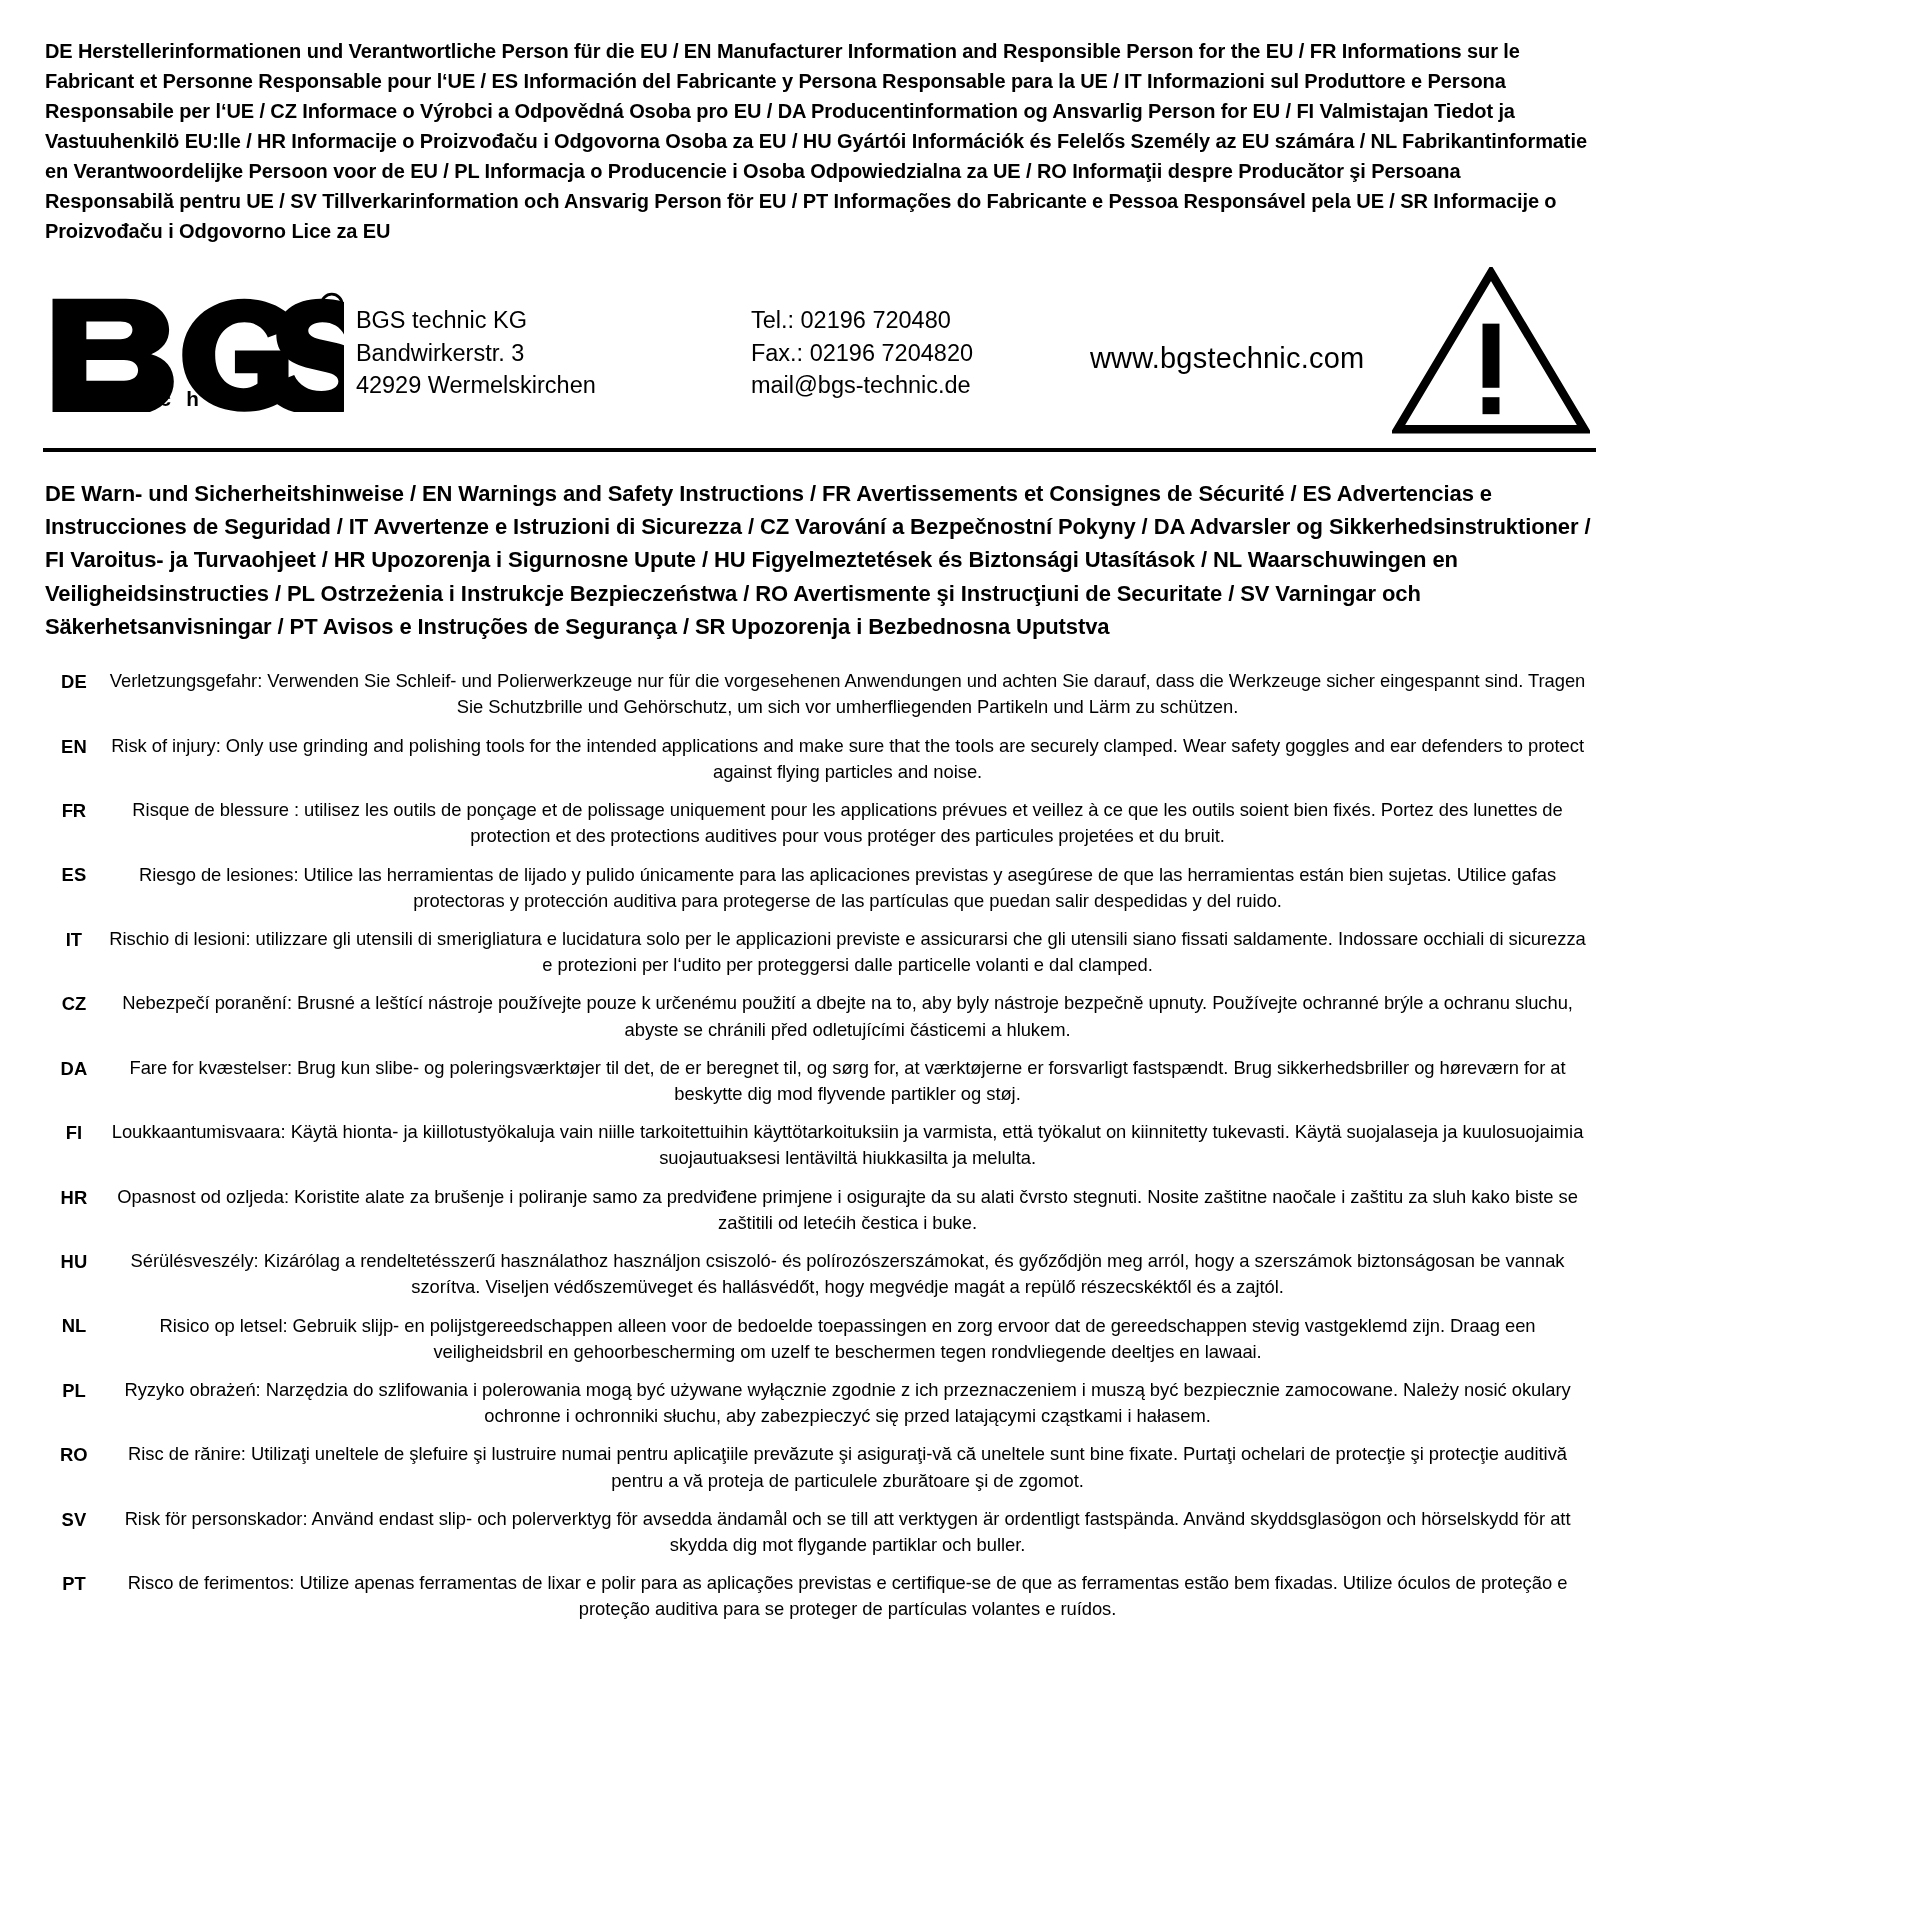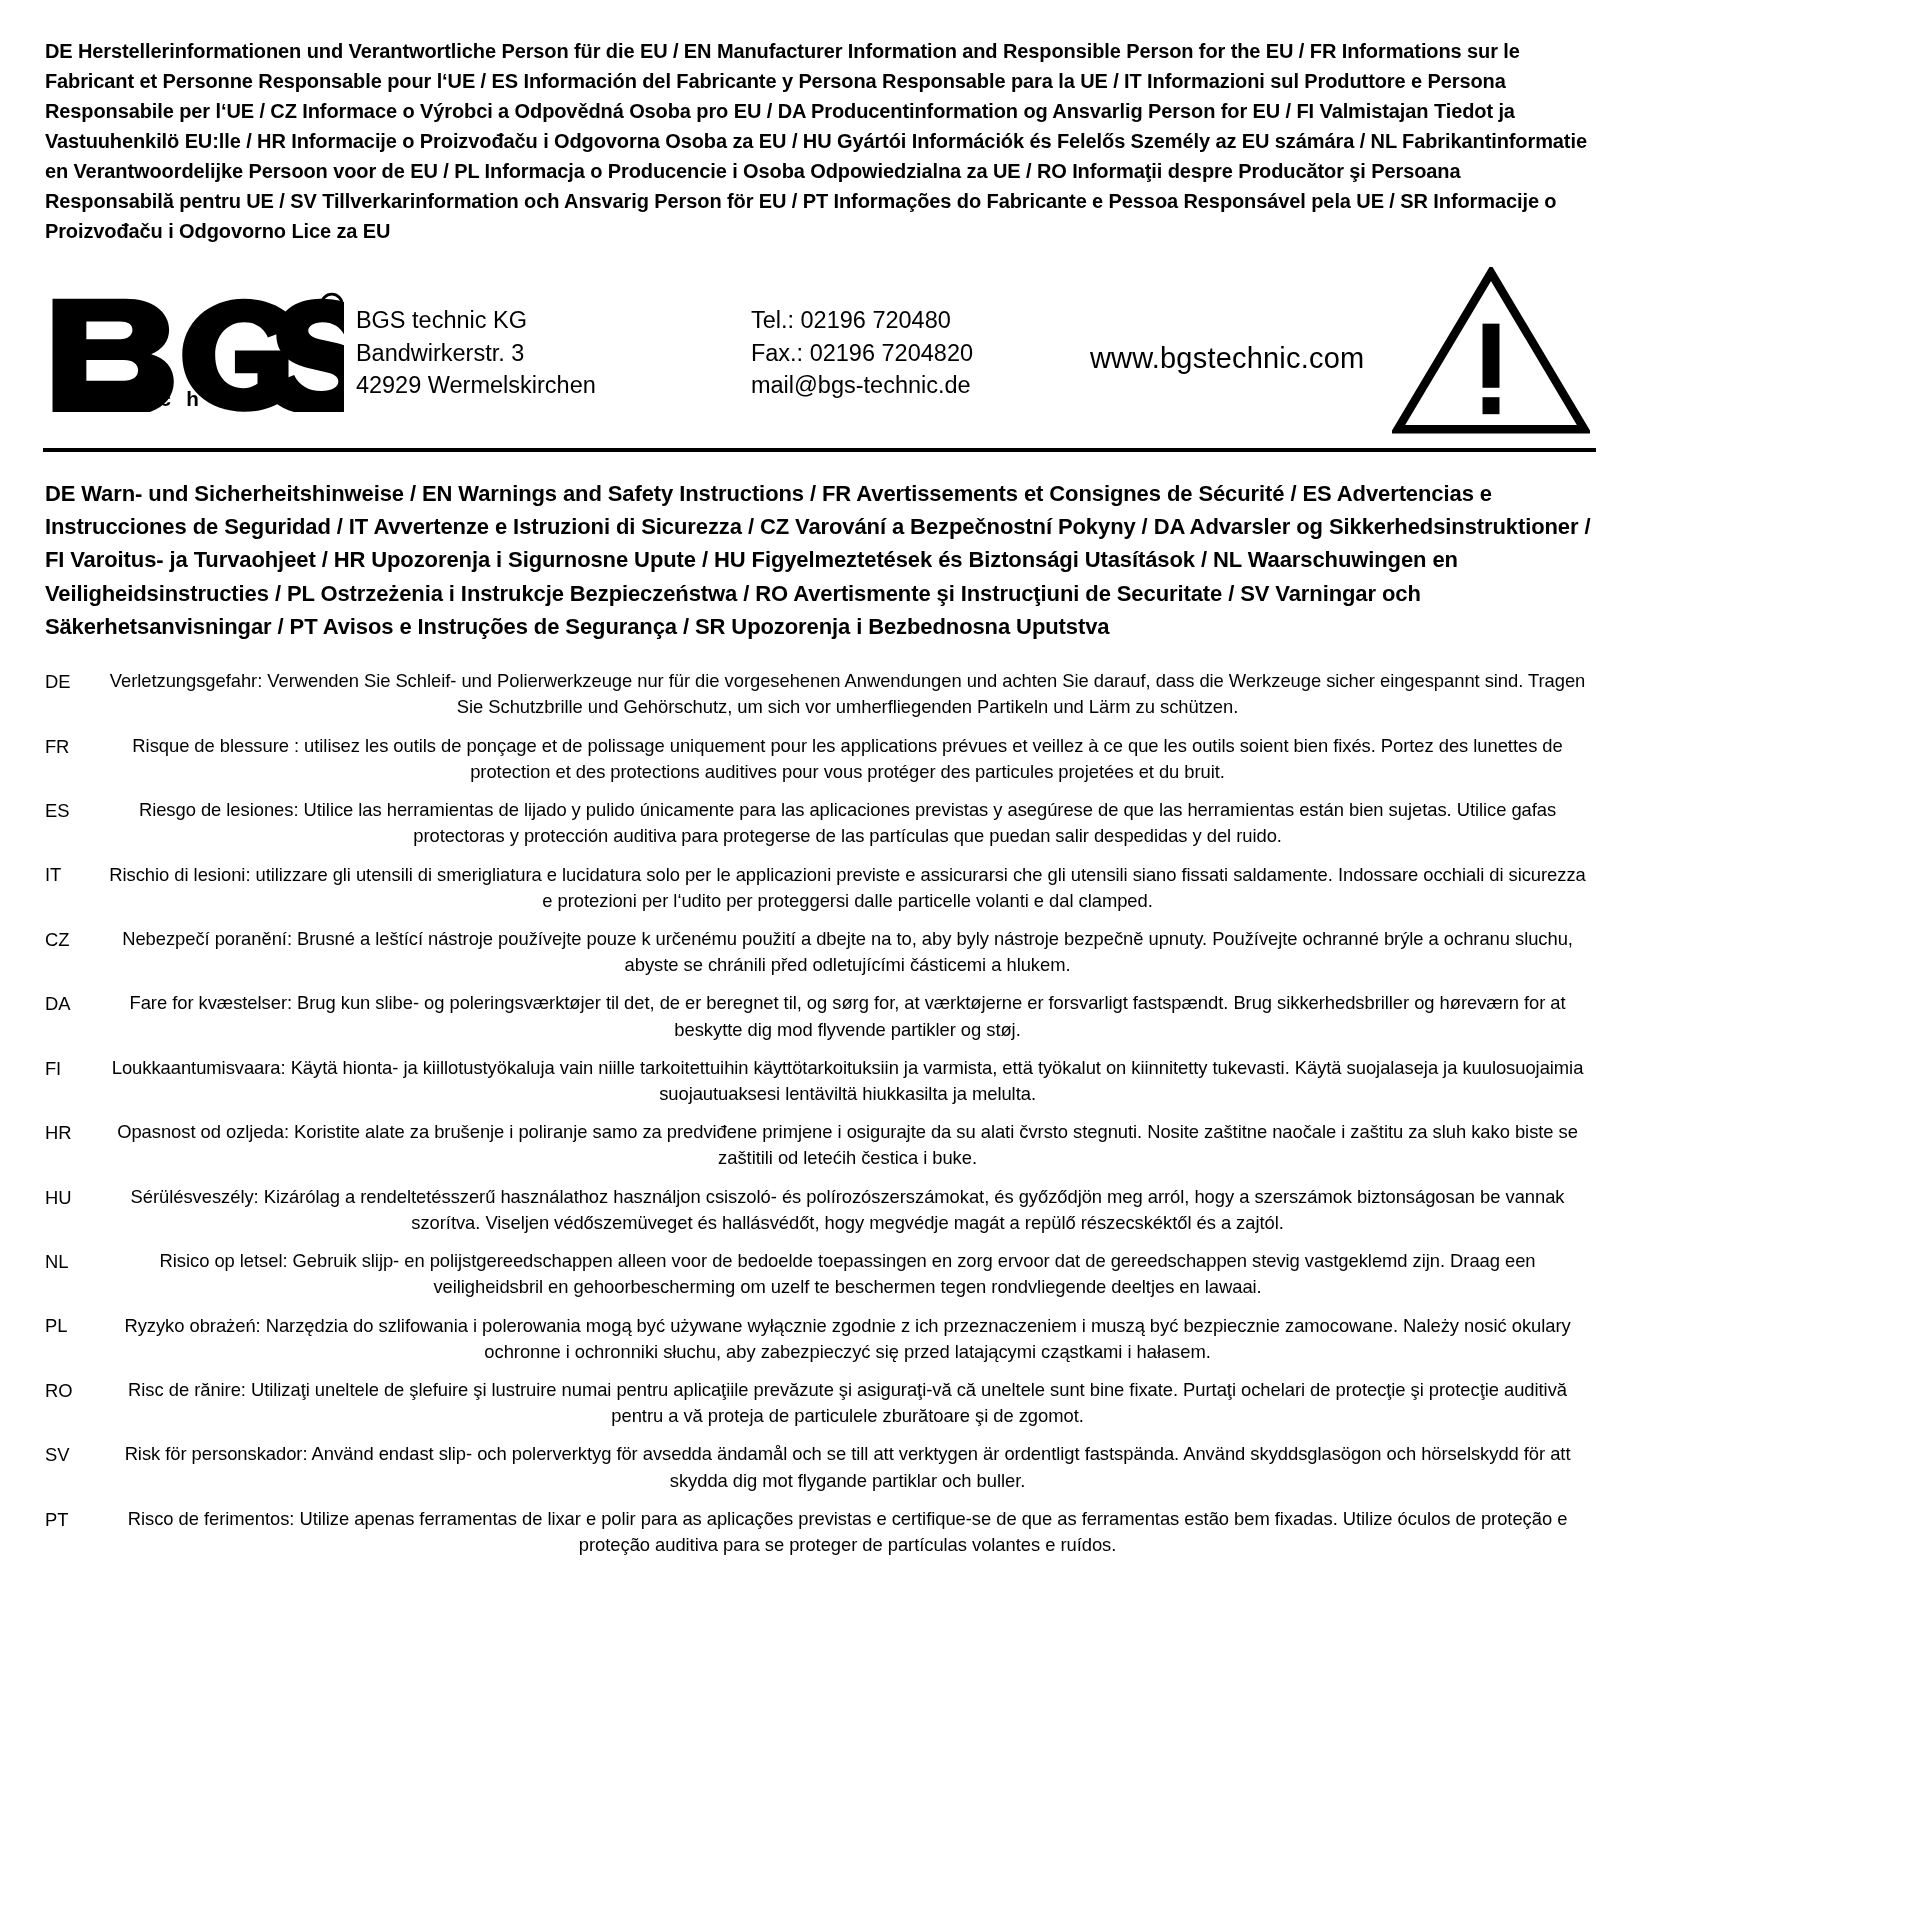--- a/index.html
+++ b/index.html
@@ -97,23 +97,24 @@
     padding: 0 3.8px 0 1.9px;
   }
   .lang-row {
     display: flex;
     align-items: flex-start;
     margin-bottom: 12.2px;
   }
   .lang-code {
     flex: 0 0 58px;
     font-size: 18.4px;
-    font-weight: normal;
+    font-weight: bold;
     line-height: 1.42;
     padding-top: 0.9px;
+    text-align: center;
   }
   .lang-text {
     flex: 1 1 auto;
     font-size: 18.4px;
     line-height: 1.42;
     text-align: center;
     letter-spacing: -0.05px;
   }
 </style>
 </head>
@@ -175,20 +176,24 @@
 
   <div class="warn-heading">DE Warn- und Sicherheitshinweise  /  EN Warnings and Safety Instructions  /  FR Avertissements et Consignes de Sécurité  /  ES Advertencias e Instrucciones de Seguridad  /  IT Avvertenze e Istruzioni di Sicurezza  /  CZ Varování a Bezpečnostní Pokyny  /  DA Advarsler og Sikkerhedsinstruktioner  /  FI Varoitus- ja Turvaohjeet  /  HR Upozorenja i Sigurnosne Upute  /  HU Figyelmeztetések és Biztonsági Utasítások  /  NL Waarschuwingen en Veiligheidsinstructies  /  PL Ostrzeżenia i Instrukcje Bezpieczeństwa  /  RO Avertismente şi Instrucţiuni de Securitate  /  SV Varningar och Säkerhetsanvisningar  /  PT Avisos e Instruções de Segurança  /  SR Upozorenja i Bezbednosna Uputstva</div>
 
   <div class="lang-list">
 
     <div class="lang-row">
       <div class="lang-code">DE</div>
       <div class="lang-text">Verletzungsgefahr: Verwenden Sie Schleif- und Polierwerkzeuge nur für die vorgesehenen Anwendungen und achten Sie darauf, dass die Werkzeuge sicher eingespannt sind. Tragen Sie Schutzbrille und Gehörschutz, um sich vor umherfliegenden Partikeln und Lärm zu schützen.</div>
     </div>
 
+    <div class="lang-row">
+      <div class="lang-code">EN</div>
+      <div class="lang-text">Risk of injury: Only use grinding and polishing tools for the intended applications and make sure that the tools are securely clamped. Wear safety goggles and ear defenders to protect against flying particles and noise.</div>
+    </div>
 
     <div class="lang-row">
       <div class="lang-code">FR</div>
       <div class="lang-text">Risque de blessure : utilisez les outils de ponçage et de polissage uniquement pour les applications prévues et veillez à ce que les outils soient bien fixés. Portez des lunettes de protection et des protections auditives pour vous protéger des particules projetées et du bruit.</div>
     </div>
 
     <div class="lang-row">
       <div class="lang-code">ES</div>
       <div class="lang-text">Riesgo de lesiones: Utilice las herramientas de lijado y pulido únicamente para las aplicaciones previstas y asegúrese de que las herramientas están bien sujetas. Utilice gafas protectoras y protección auditiva para protegerse de las partículas que puedan salir despedidas y del ruido.</div>
     </div>

